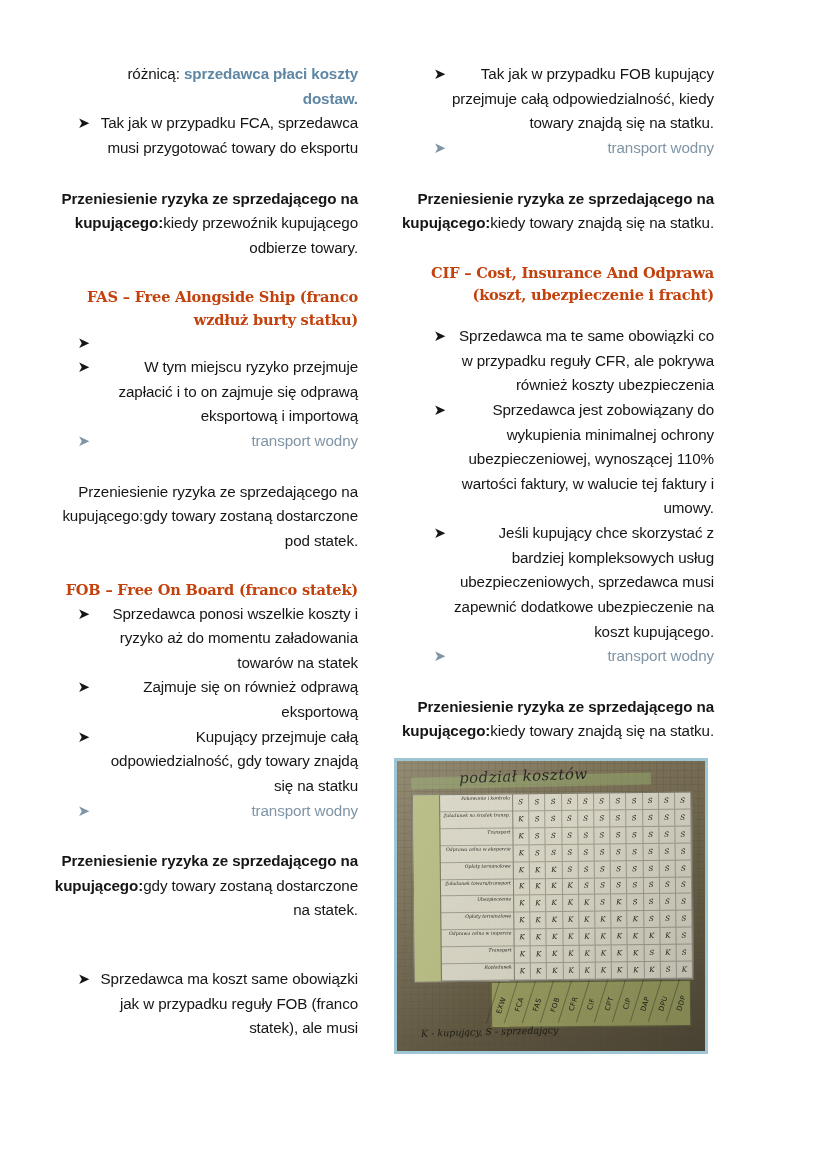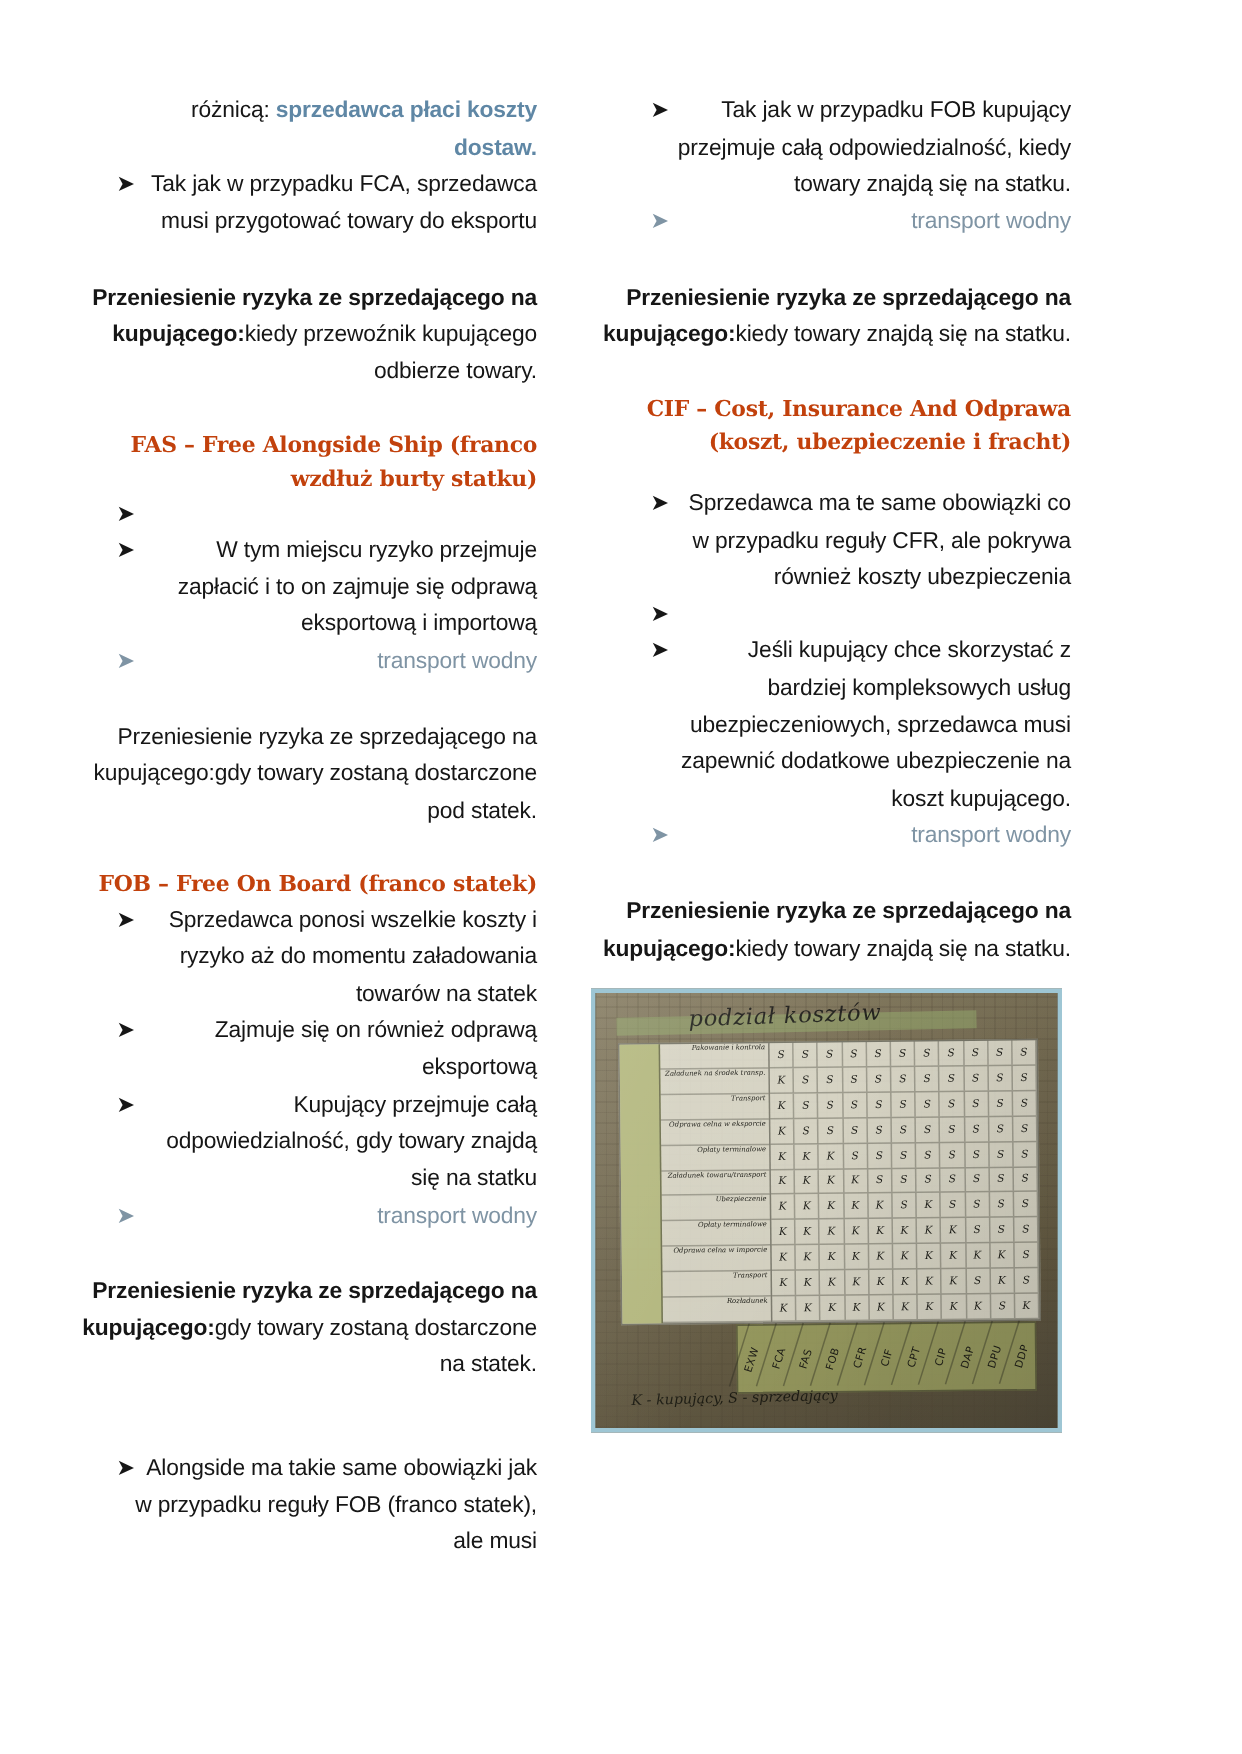--- a/index.html
+++ b/index.html
@@ -305,21 +305,21 @@
       <p class="para"><b>Przeniesienie ryzyka ze sprzedającego na kupującego:</b><span>gdy towary zostaną dostarczone na statek.</span></p>
 
       <div class="spacer-lg"></div>
 
 
       <div class="spacer-md"></div>
 
       <ul class="bullets">
         <li class="bullet">
           <span class="arrow">➤</span>
-          <span class="btext">Alongside ma takie same obowiązki jak w przypadku reguły FOB (franco statek), ale musi</span>
+          <span class="btext">Sprzedawca ma koszt same obowiązki jak w przypadku reguły FOB (franco statek), ale musi</span>
         </li>
       </ul>
 
     </div>
 
     <div class="col">
 
 
       <ul class="bullets">
         <li class="bullet">
@@ -342,20 +342,21 @@
 
       <div class="spacer-md"></div>
 
       <ul class="bullets">
         <li class="bullet">
           <span class="arrow">➤</span>
           <span class="btext">Sprzedawca ma te same obowiązki co w przypadku reguły CFR, ale pokrywa również koszty ubezpieczenia</span>
         </li>
         <li class="bullet">
           <span class="arrow">➤</span>
+          <span class="btext">Sprzedawca jest zobowiązany do wykupienia minimalnej ochrony ubezpieczeniowej, wynoszącej 110% wartości faktury, w walucie tej faktury i umowy.</span>
         </li>
         <li class="bullet">
           <span class="arrow">➤</span>
           <span class="btext">Jeśli kupujący chce skorzystać z bardziej kompleksowych usług ubezpieczeniowych, sprzedawca musi zapewnić dodatkowe ubezpieczenie na koszt kupującego.</span>
         </li>
         <li class="bullet link">
           <span class="arrow">➤</span>
           <span class="btext">transport wodny</span>
         </li>
       </ul>

